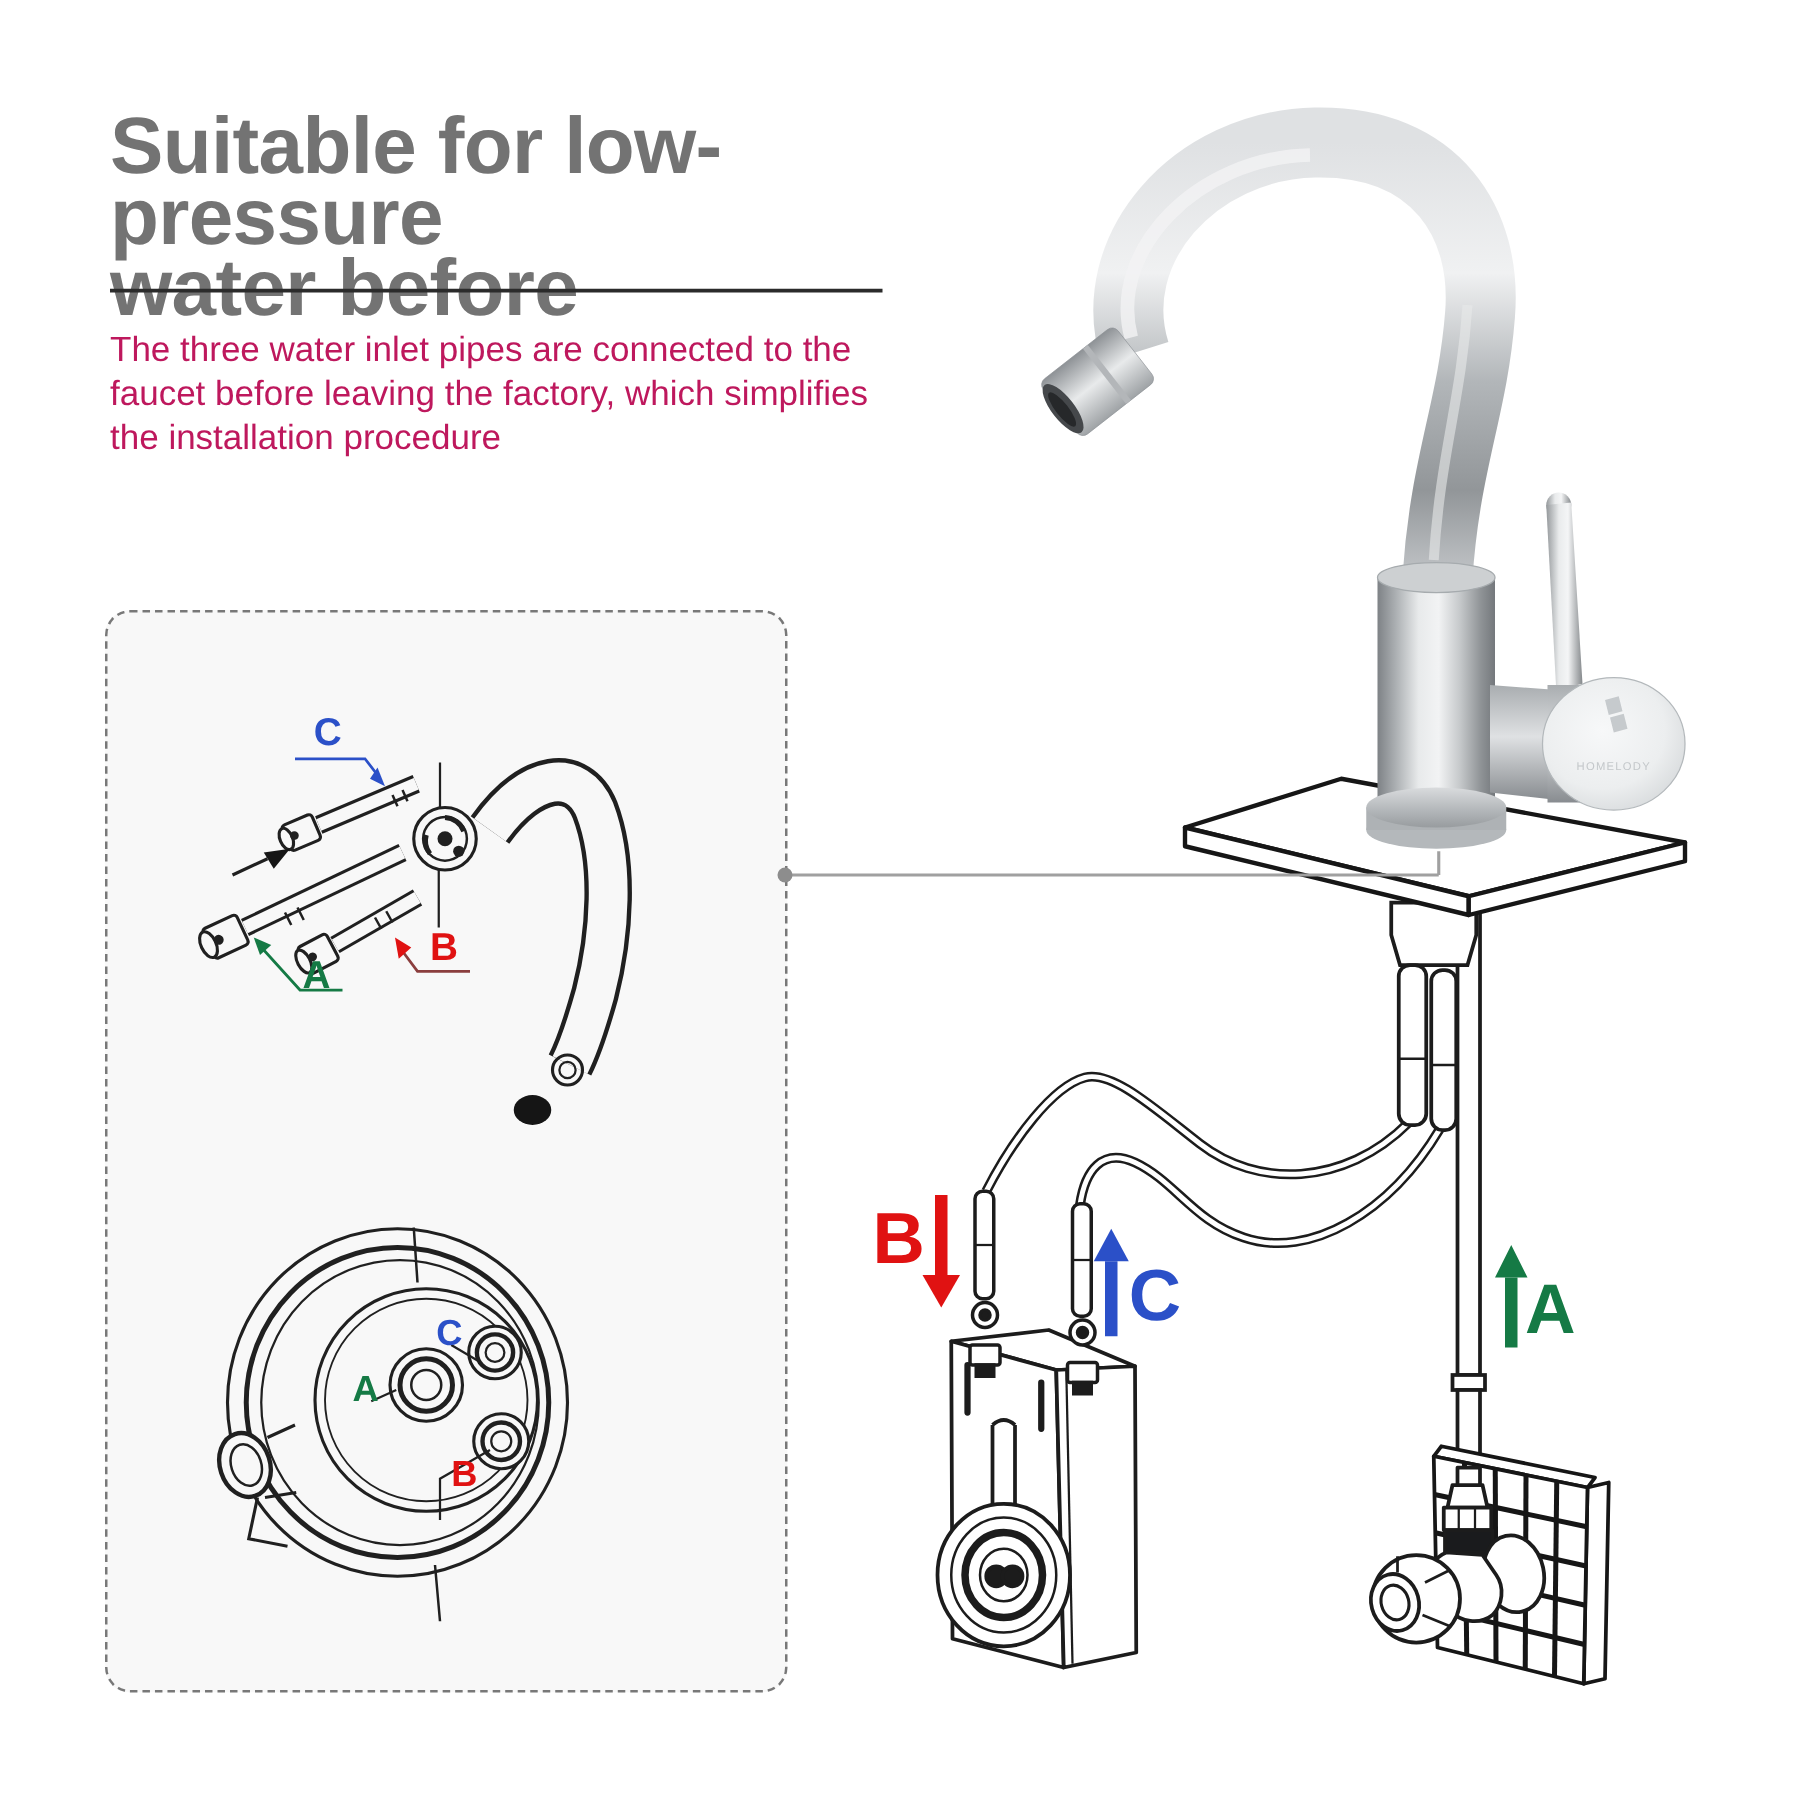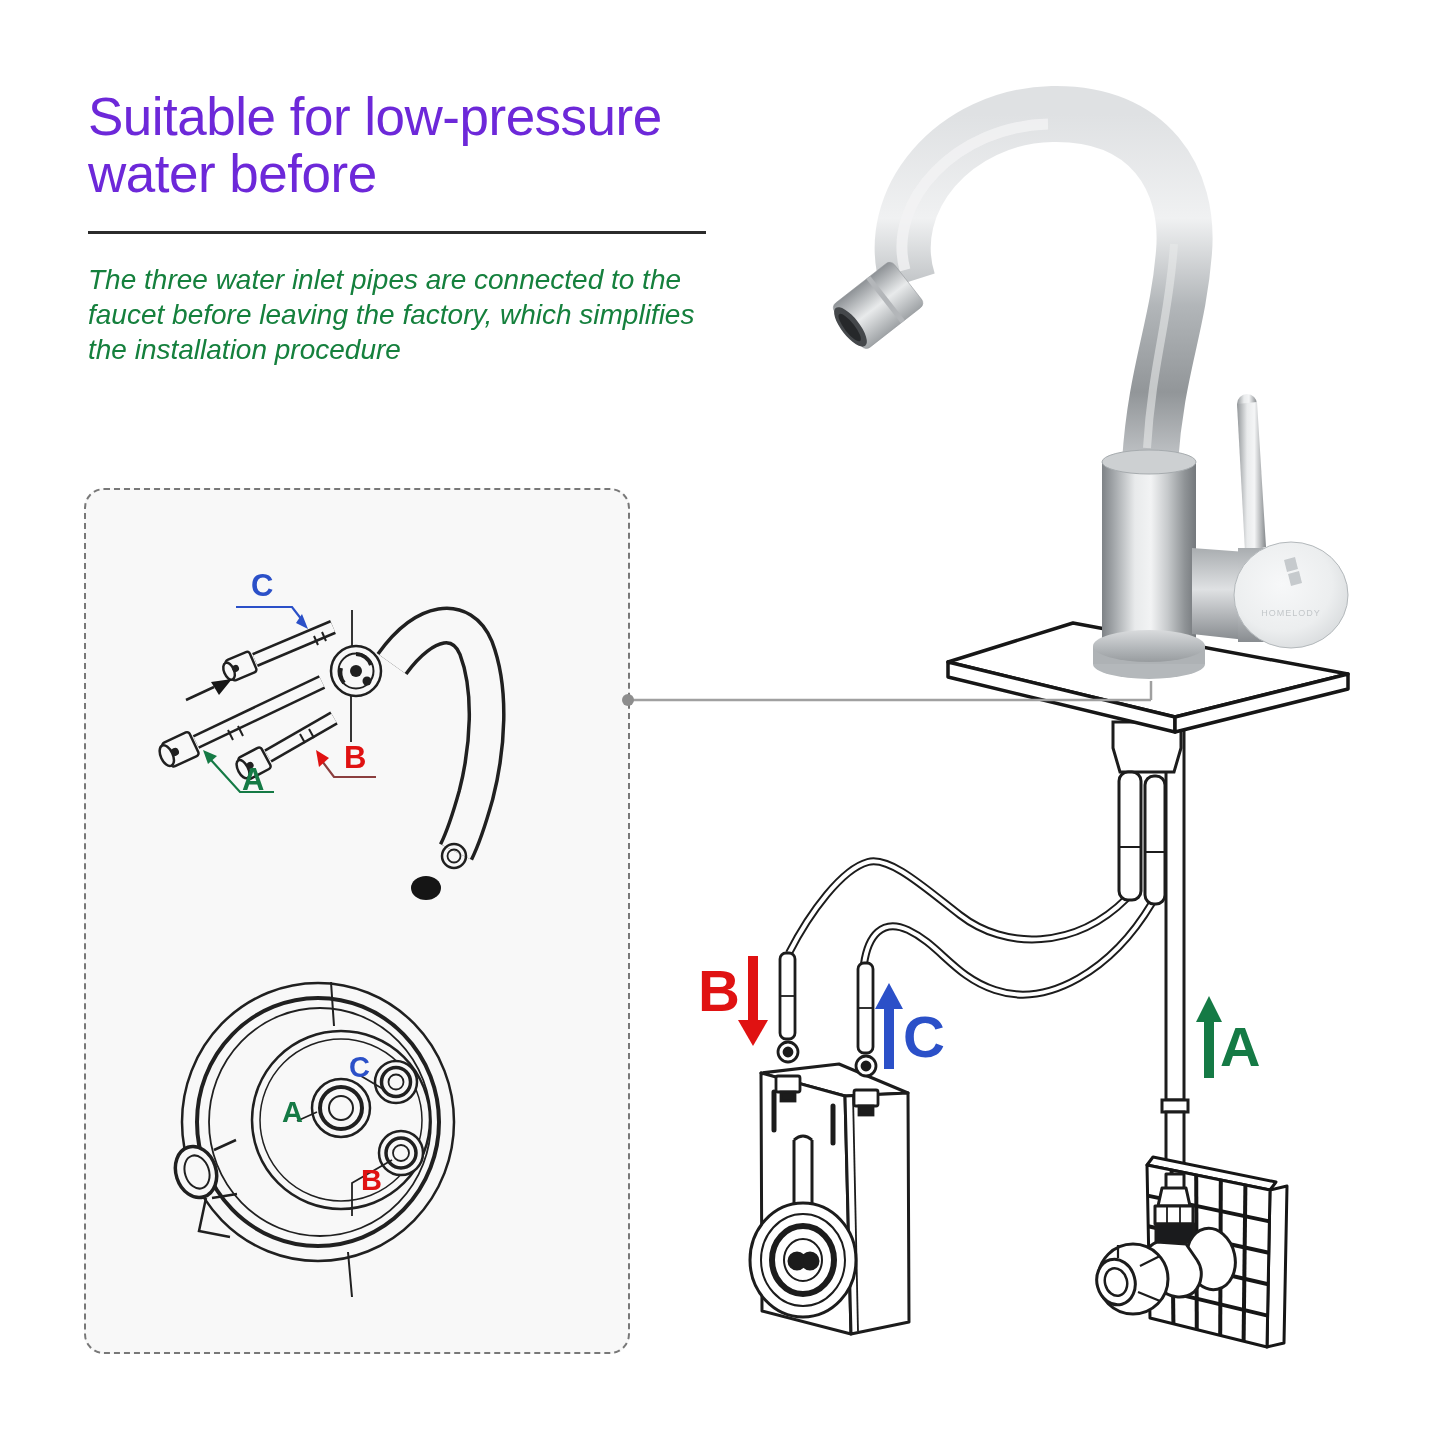--- a/index.html
+++ b/index.html
@@ -1,23 +1,23 @@
 <!DOCTYPE html>
 <html><head>
 <meta charset="utf-8">
 <style>
   html,body{margin:0;padding:0;background:#ffffff;}
   #stage{position:relative;width:1445px;height:1445px;background:#ffffff;overflow:hidden;
          font-family:"Liberation Sans",sans-serif;}
   
-  .title{position:absolute;left:88px;top:88px;width:700px;color:#6d28d9;
-         font-size:53px;line-height:57px;font-weight:normal;letter-spacing:-0.5px;}
+  .title{position:absolute;left:88px;top:88px;width:700px;color:#737373;
+         font-size:64px;line-height:57px;font-weight:bold;letter-spacing:-0.5px;}
   .divider{position:absolute;left:88px;top:231px;width:618px;height:3px;background:#2b2b2b;}
-  .desc{position:absolute;left:88px;top:262px;width:612px;color:#15803d;
-        font-size:28px;line-height:35px;font-weight:normal;font-style:italic;}
+  .desc{position:absolute;left:88px;top:262px;width:612px;color:#be185d;
+        font-size:28px;line-height:35px;font-weight:normal;}
   
   .inset{position:absolute;left:84px;top:488px;width:546px;height:866px;
          background:#f8f8f8;border:2px dashed #787878;border-radius:20px;box-sizing:border-box;}
   
   #art{position:absolute;left:0;top:0;width:1445px;height:1445px;pointer-events:none;}
   
   .lbl{position:absolute;font-weight:bold;font-family:"Liberation Sans",sans-serif;line-height:1;}
   .lbl-a{color:#157a45;} .lbl-b{color:#e01212;} .lbl-c{color:#2b50c8;}
   .sm{font-size:31px;}
   .lg{font-size:58px;}

